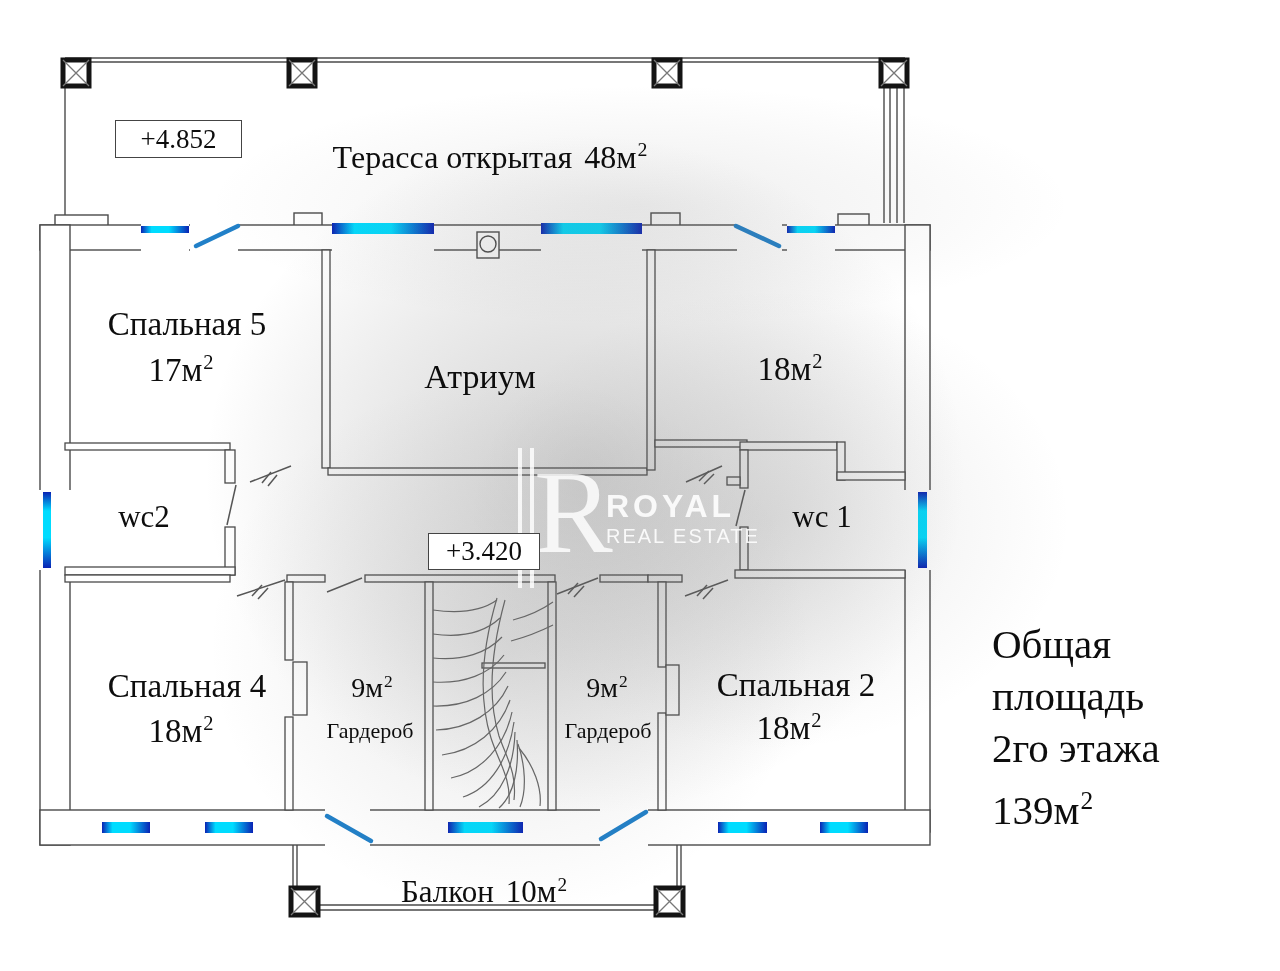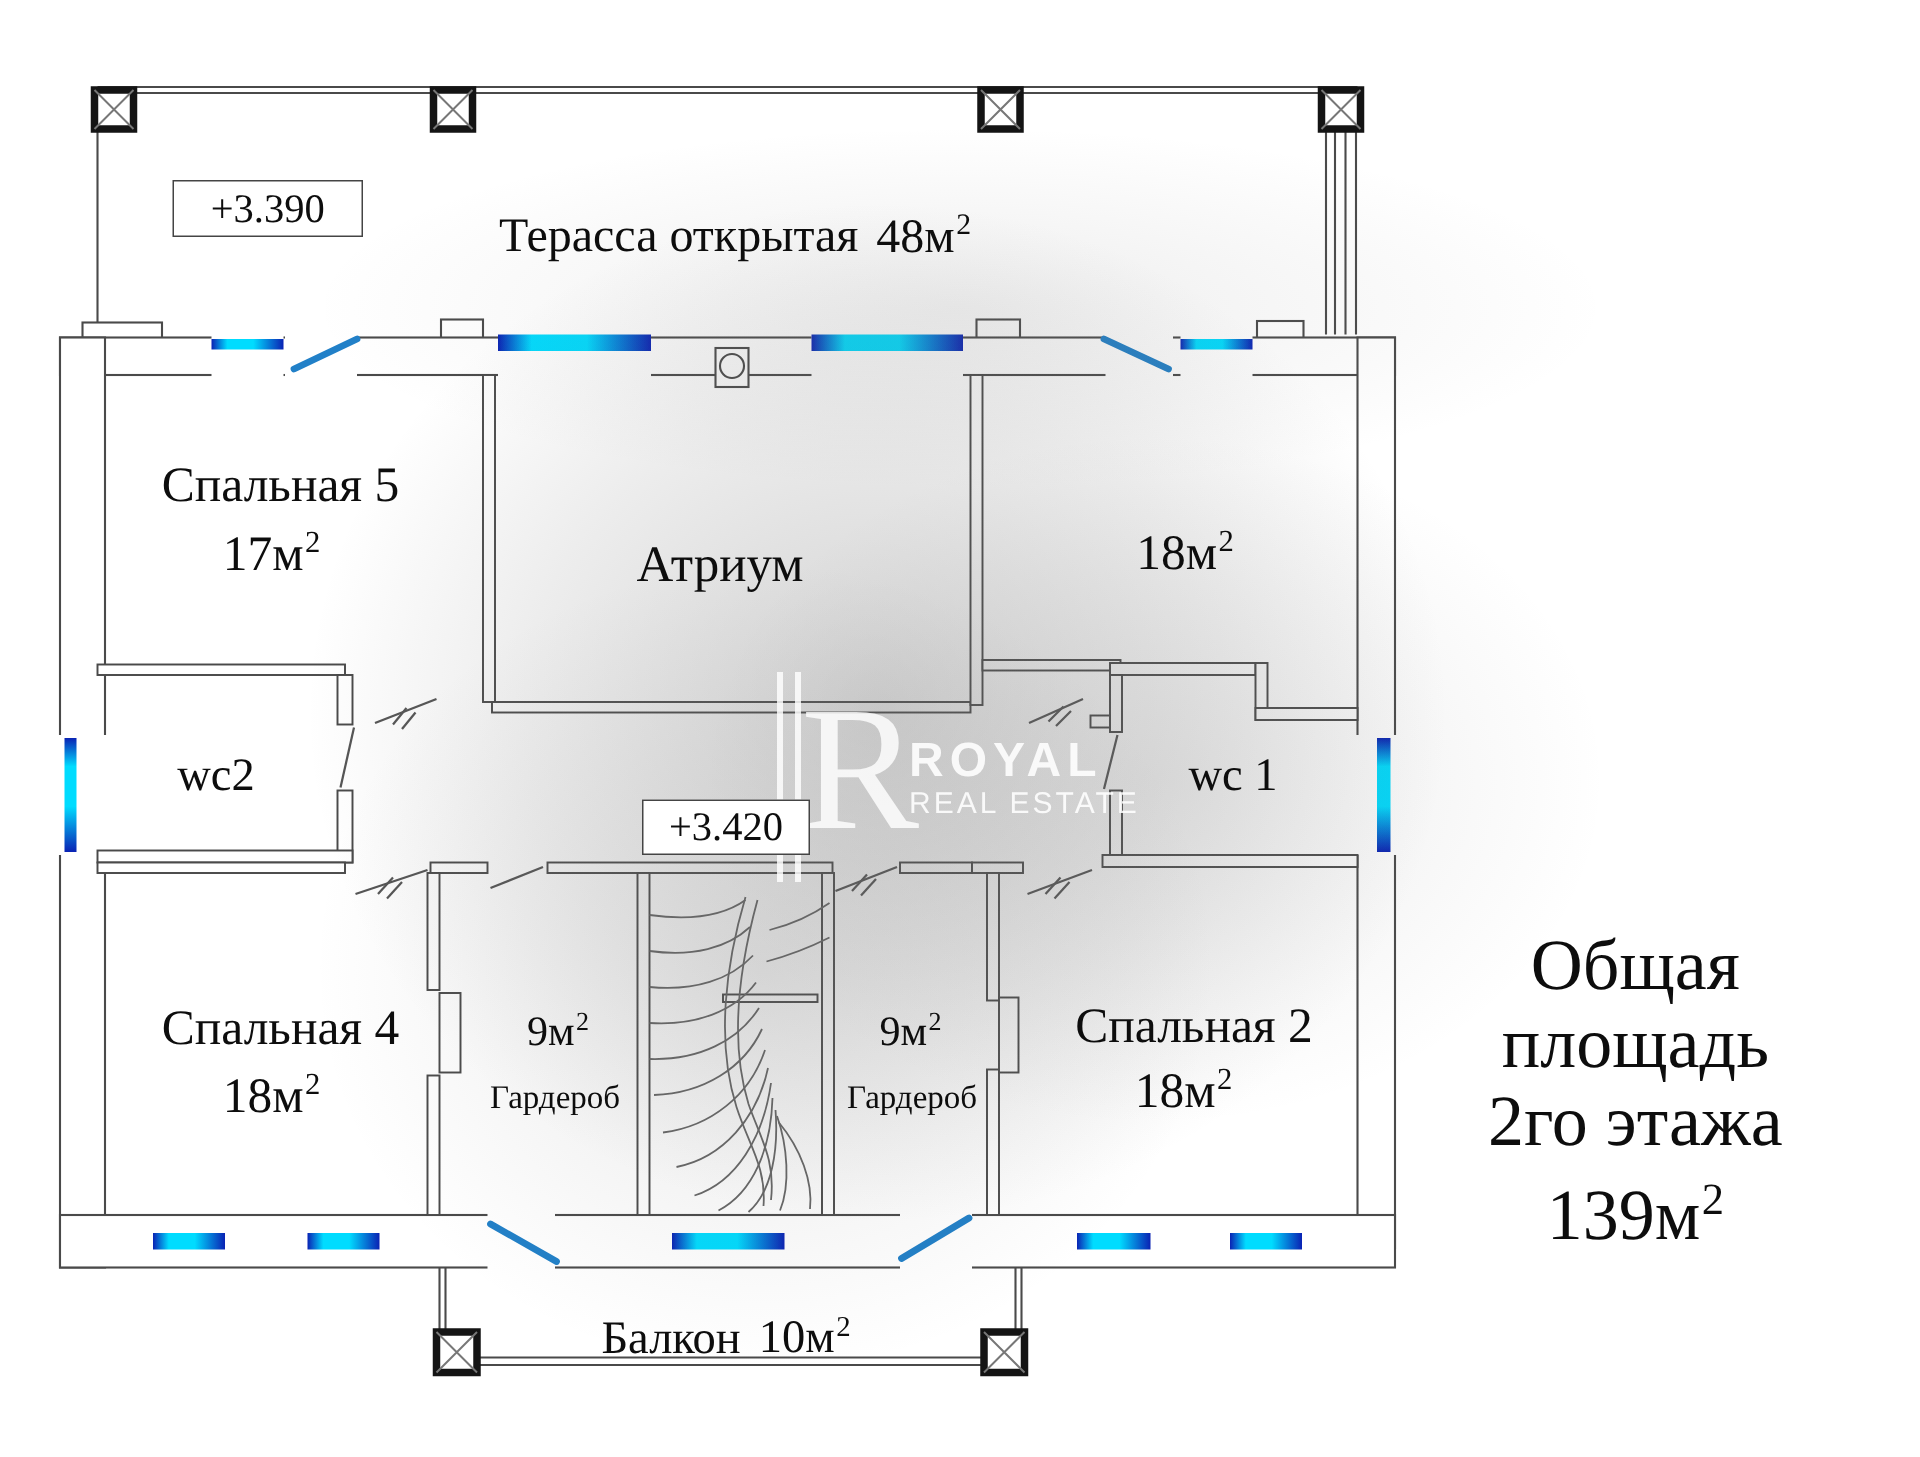--- a/index.html
+++ b/index.html
@@ -16,21 +16,21 @@
       radial-gradient(300px 270px at 510px 645px, rgba(105,105,105,0.16), rgba(105,105,105,0) 100%),
       radial-gradient(300px 230px at 770px 520px, rgba(105,105,105,0.14), rgba(105,105,105,0) 100%),
       radial-gradient(430px 120px at 640px 205px, rgba(120,120,120,0.13), rgba(120,120,120,0) 100%);}
   .lbl{position:absolute;white-space:nowrap;transform:translate(-50%,-50%);text-align:center;line-height:1.05;}
   .fs34{font-size:34px;} .fs33{font-size:33px;} .fs32{font-size:32px;} .fs31{font-size:31px;}
   .fs30{font-size:28px;} .fs27{font-size:27px;} .fs22{font-size:22px;}
   sup.sq{font-size:0.62em;vertical-align:super;margin-left:1px;}
   .gap-l{margin-left:12px;margin-top:21px;}
   .elev-box{position:absolute;background:#fff;border:1.5px solid #444;display:flex;
             align-items:center;justify-content:center;}
-  .total{position:absolute;left:992px;top:618px;font-size:48px;line-height:52px;text-align:center;}
+  .total{position:absolute;left:992px;top:618px;font-size:41px;line-height:52px;text-align:left;}
   .wm{position:absolute;left:508px;top:448px;display:flex;align-items:center;pointer-events:none;
       font-family:"Liberation Sans","DejaVu Sans",sans-serif;color:rgba(255,255,255,0.88);}
   .wm-mono{position:relative;width:74px;height:140px;}
   .wm-mono .bar{position:absolute;top:0;bottom:0;width:4px;background:rgba(255,255,255,0.82);}
   .wm-mono .b1{left:10px;} .wm-mono .b2{left:22px;}
   .wm-mono .r{position:absolute;left:26px;top:6px;font-size:118px;line-height:1;
               font-family:"Liberation Serif",serif;color:rgba(255,255,255,0.82);}
   .wm-text{margin-left:24px;}
   .wm-l1{font-size:32px;font-weight:700;letter-spacing:4px;}
   .wm-l2{font-size:20px;font-weight:400;letter-spacing:2px;margin-top:0;}
@@ -239,21 +239,21 @@
         <span class="bar b2"></span>
       <span class="r">R</span>
     </div>
     <div class="wm-text">
       <div class="wm-l1">ROYAL</div>
       <div class="wm-l2">REAL ESTATE</div>
     </div>
   </div>
 
   <div class="elev-box fs27" style="left:115px;top:120px;width:125px;height:36px;">
-    <span>+3.390</span>
+    <span>+4.852</span>
   </div>
 
   <div class="lbl fs32" style="left:490px;top:157px;">
     <span>Терасса открытая</span><span class="gap-l">48м</span><sup class="sq">2</sup>
   </div>
 
   <div class="lbl fs33" style="left:187px;top:324px;">Спальная 5</div>
   <div class="lbl fs33" style="left:181px;top:370px;">
     <span>17м</span><sup class="sq">2</sup>
   </div>

